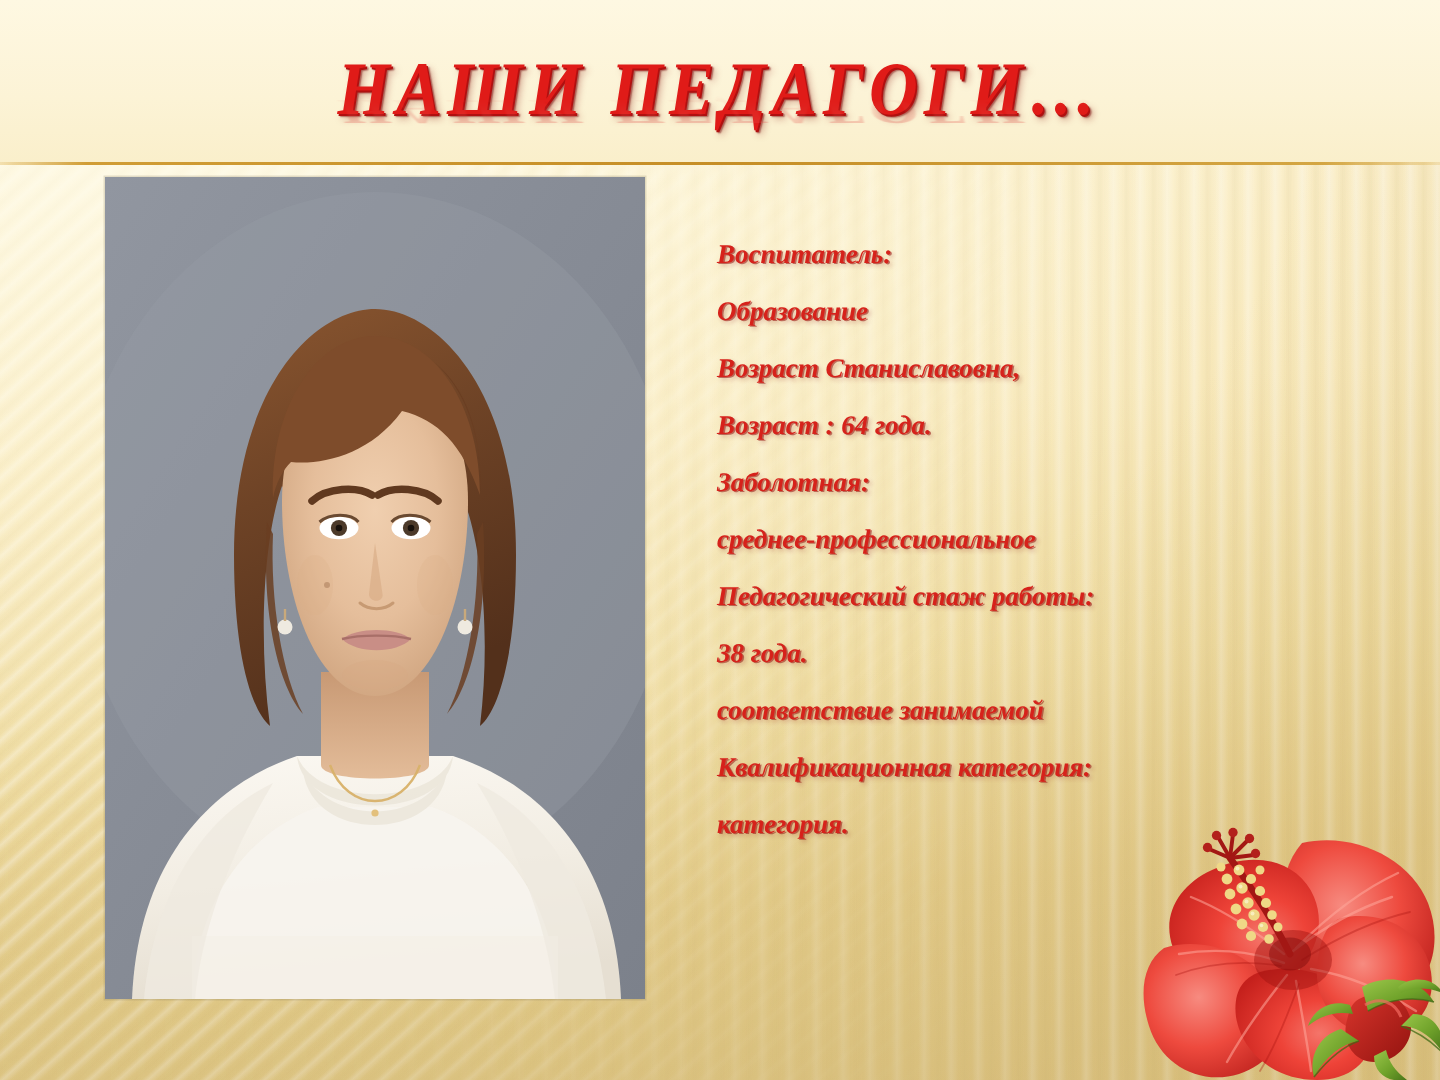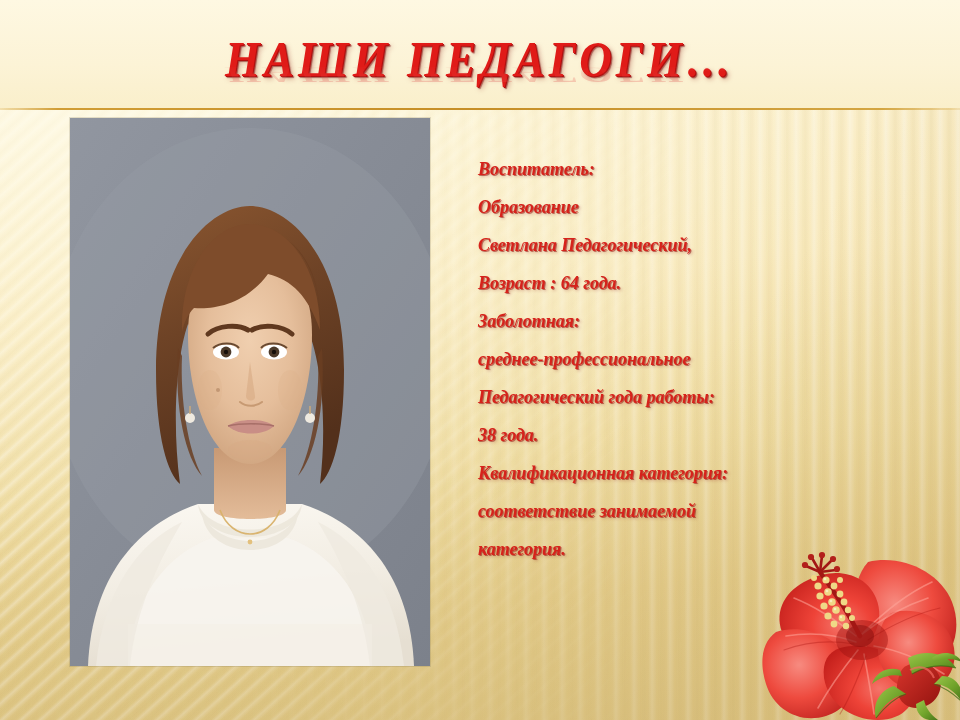--- a/index.html
+++ b/index.html
@@ -284,28 +284,28 @@
       <circle cx="120" cy="300" r="5" fill="#EFEAE0"></circle>
       <circle cx="240" cy="300" r="5" fill="#EFEAE0"></circle>
       <path d="M120 288 L120 296" stroke="#C9A97B" stroke-width="1.6"></path>
       <path d="M240 288 L240 296" stroke="#C9A97B" stroke-width="1.6"></path>
     </svg>
   </div>
 
   <div class="info">
     <div class="info-line">Воспитатель:</div>
     <div class="info-line">Образование</div>
-    <div class="info-line">Светлана Педагогический,</div>
+    <div class="info-line">Возраст Станиславовна,</div>
     <div class="info-line">Возраст : 64 года.</div>
     <div class="info-line">Заболотная:</div>
     <div class="info-line">среднее-профессиональное</div>
-    <div class="info-line">Педагогический года работы:</div>
+    <div class="info-line">Педагогический стаж работы:</div>
     <div class="info-line">38 года.</div>
+    <div class="info-line">соответствие занимаемой</div>
     <div class="info-line">Квалификационная категория:</div>
-    <div class="info-line">соответствие занимаемой</div>
     <div class="info-line">категория.</div>
   </div>
 
   <div class="flower">
     <svg viewBox="0 0 208 186" aria-hidden="true">
       <defs>
         <radialGradient id="pet1" cx="62%" cy="58%" r="70%">
           <stop offset="0%" stop-color="#F4756A"></stop>
           <stop offset="42%" stop-color="#EE4338"></stop>
           <stop offset="100%" stop-color="#C5201C"></stop>

